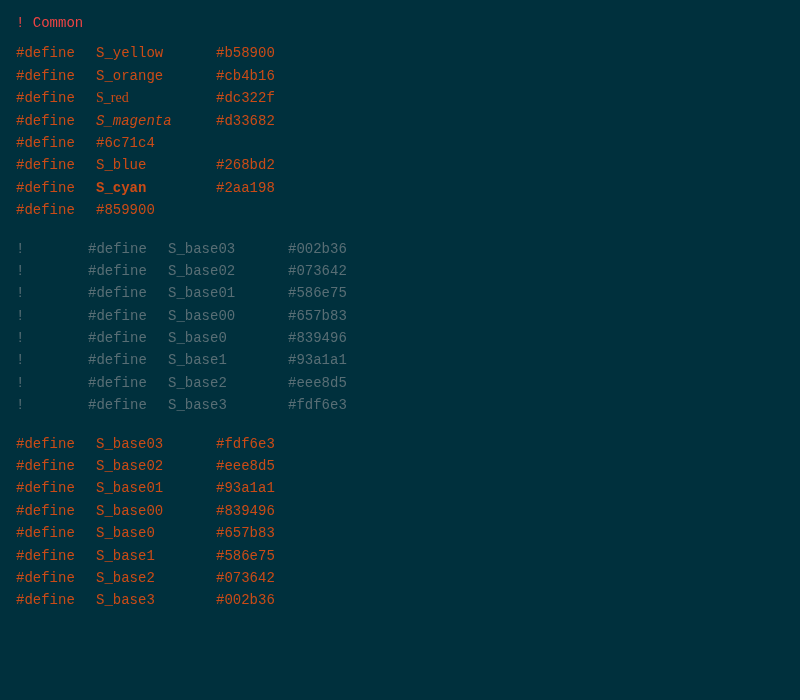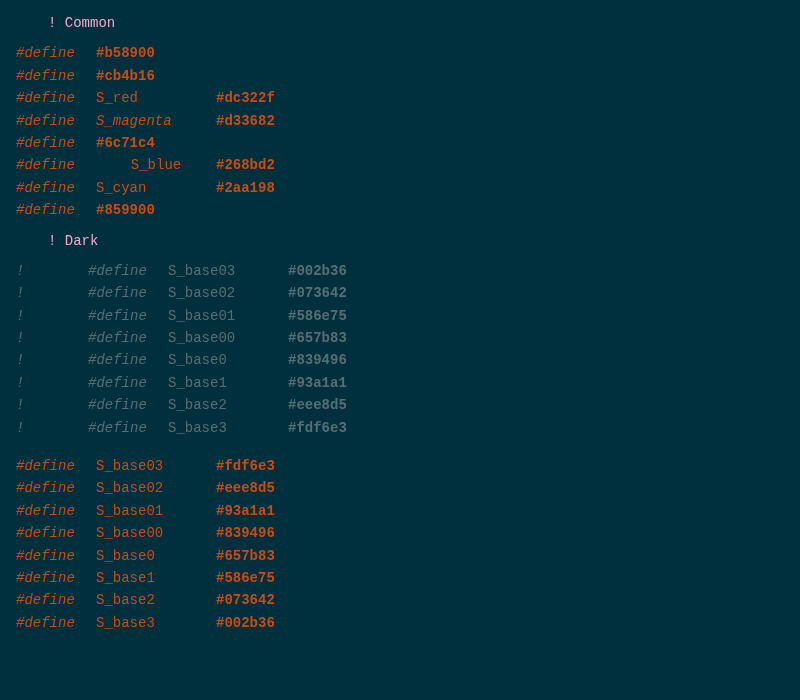--- a/index.html
+++ b/index.html
@@ -24,22 +24,21 @@
       padding: 12px 16px;
       overflow: hidden;
     }
 
     .line {
       line-height: 1.6;
       white-space: pre;
     }
 
     .comment {
-      color: #f9a8d4;
-      margin-left: 32px;
+      color: #ef4444;
     }
 
     .keyword {
       color: #cb4b16;
     }
 
     .varname {
       color: #cb4b16;
     }
 
@@ -48,32 +47,30 @@
     }
 
     .define-line {
       display: flex;
     }
 
     .define-line .keyword {
       color: #cb4b16;
       display: inline-block;
       width: 72px;
-      font-style: italic;
     }
 
     .define-line .varname {
       color: #cb4b16;
       display: inline-block;
       width: 140px;
     }
 
     .define-line .value {
       color: #cb4b16;
-      font-weight: bold;
     }
 
     .commented-line .keyword {
       color: #586e75;
     }
 
     .commented-line .varname {
       color: #586e75;
     }
 
@@ -85,30 +82,29 @@
       height: 8px;
     }
   </style>
 </head>
 <body>
 
 <div class="editor">
   <div id="content">
       <div class="line comment">! Common</div>
       <div class="blank"></div>
-      <div class="line define-line"><span class="keyword" style="display: inline-block; width: 80px;">#define</span><span class="value">#b58900</span></div>
-      <div class="line define-line"><span class="keyword" style="display: inline-block; width: 80px;">#define</span><span class="value">#cb4b16</span></div>
-      <div class="line define-line"><span class="keyword" style="display: inline-block; width: 80px;">#define</span><span class="varname" style="display: inline-block; width: 120px;">S_red</span><span class="value">#dc322f</span></div>
+      <div class="line define-line"><span class="keyword" style="display: inline-block; width: 80px;">#define</span><span class="varname" style="display: inline-block; width: 120px;">S_yellow</span><span class="value">#b58900</span></div>
+      <div class="line define-line"><span class="keyword" style="display: inline-block; width: 80px;">#define</span><span class="varname" style="display: inline-block; width: 120px;">S_orange</span><span class="value">#cb4b16</span></div>
+      <div class="line define-line"><span class="keyword" style="display: inline-block; width: 80px;">#define</span><span class="varname" style="display: inline-block; width: 120px; font-family: Liberation Serif, serif;">S_red</span><span class="value">#dc322f</span></div>
       <div class="line define-line"><span class="keyword" style="display: inline-block; width: 80px;">#define</span><span class="varname" style="display: inline-block; width: 120px; font-style: italic;">S_magenta</span><span class="value">#d33682</span></div>
       <div class="line define-line"><span class="keyword" style="display: inline-block; width: 80px;">#define</span><span class="value">#6c71c4</span></div>
-      <div class="line define-line"><span class="keyword" style="display: inline-block; width: 80px;">#define</span><span class="varname" style="display: inline-block; width: 120px; text-align: center;">S_blue</span><span class="value">#268bd2</span></div>
-      <div class="line define-line"><span class="keyword" style="display: inline-block; width: 80px;">#define</span><span class="varname" style="display: inline-block; width: 120px;">S_cyan</span><span class="value">#2aa198</span></div>
+      <div class="line define-line"><span class="keyword" style="display: inline-block; width: 80px;">#define</span><span class="varname" style="display: inline-block; width: 120px;">S_blue</span><span class="value">#268bd2</span></div>
+      <div class="line define-line"><span class="keyword" style="display: inline-block; width: 80px;">#define</span><span class="varname" style="display: inline-block; width: 120px; font-weight: bold;">S_cyan</span><span class="value">#2aa198</span></div>
       <div class="line define-line"><span class="keyword" style="display: inline-block; width: 80px;">#define</span><span class="value">#859900</span></div>
       <div class="blank"></div>
-      <div class="line comment">! Dark</div>
       <div class="blank"></div>
       <div class="line define-line commented-line"><span class="keyword" style="display: inline; color: rgb(88, 110, 117);">! </span><span class="keyword" style="color: rgb(88, 110, 117); display: inline-block; width: 80px;">#define</span><span class="varname" style="color: rgb(88, 110, 117); display: inline-block; width: 120px;">S_base03</span><span class="value" style="color: rgb(88, 110, 117);">#002b36</span></div>
       <div class="line define-line commented-line"><span class="keyword" style="display: inline; color: rgb(88, 110, 117);">! </span><span class="keyword" style="color: rgb(88, 110, 117); display: inline-block; width: 80px;">#define</span><span class="varname" style="color: rgb(88, 110, 117); display: inline-block; width: 120px;">S_base02</span><span class="value" style="color: rgb(88, 110, 117);">#073642</span></div>
       <div class="line define-line commented-line"><span class="keyword" style="display: inline; color: rgb(88, 110, 117);">! </span><span class="keyword" style="color: rgb(88, 110, 117); display: inline-block; width: 80px;">#define</span><span class="varname" style="color: rgb(88, 110, 117); display: inline-block; width: 120px;">S_base01</span><span class="value" style="color: rgb(88, 110, 117);">#586e75</span></div>
       <div class="line define-line commented-line"><span class="keyword" style="display: inline; color: rgb(88, 110, 117);">! </span><span class="keyword" style="color: rgb(88, 110, 117); display: inline-block; width: 80px;">#define</span><span class="varname" style="color: rgb(88, 110, 117); display: inline-block; width: 120px;">S_base00</span><span class="value" style="color: rgb(88, 110, 117);">#657b83</span></div>
       <div class="line define-line commented-line"><span class="keyword" style="display: inline; color: rgb(88, 110, 117);">! </span><span class="keyword" style="color: rgb(88, 110, 117); display: inline-block; width: 80px;">#define</span><span class="varname" style="color: rgb(88, 110, 117); display: inline-block; width: 120px;">S_base0</span><span class="value" style="color: rgb(88, 110, 117);">#839496</span></div>
       <div class="line define-line commented-line"><span class="keyword" style="display: inline; color: rgb(88, 110, 117);">! </span><span class="keyword" style="color: rgb(88, 110, 117); display: inline-block; width: 80px;">#define</span><span class="varname" style="color: rgb(88, 110, 117); display: inline-block; width: 120px;">S_base1</span><span class="value" style="color: rgb(88, 110, 117);">#93a1a1</span></div>
       <div class="line define-line commented-line"><span class="keyword" style="display: inline; color: rgb(88, 110, 117);">! </span><span class="keyword" style="color: rgb(88, 110, 117); display: inline-block; width: 80px;">#define</span><span class="varname" style="color: rgb(88, 110, 117); display: inline-block; width: 120px;">S_base2</span><span class="value" style="color: rgb(88, 110, 117);">#eee8d5</span></div>
       <div class="line define-line commented-line"><span class="keyword" style="display: inline; color: rgb(88, 110, 117);">! </span><span class="keyword" style="color: rgb(88, 110, 117); display: inline-block; width: 80px;">#define</span><span class="varname" style="color: rgb(88, 110, 117); display: inline-block; width: 120px;">S_base3</span><span class="value" style="color: rgb(88, 110, 117);">#fdf6e3</span></div>
       <div class="blank"></div>

